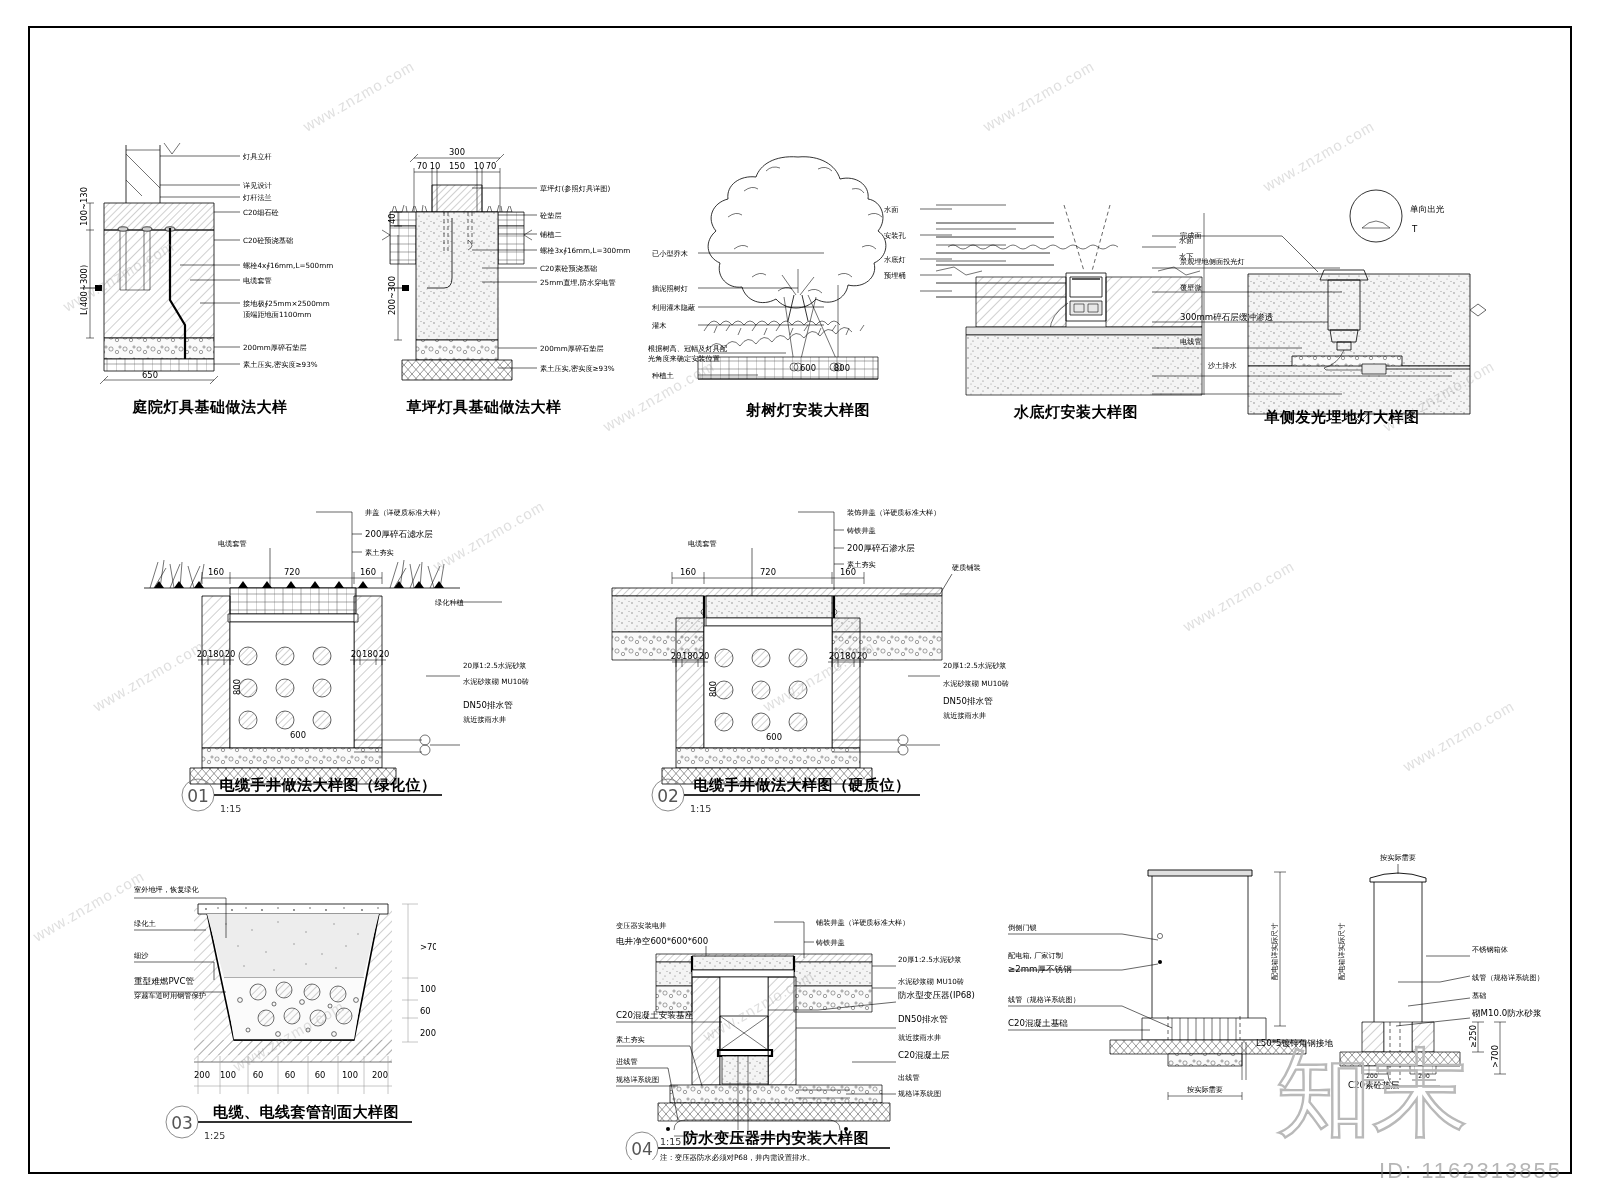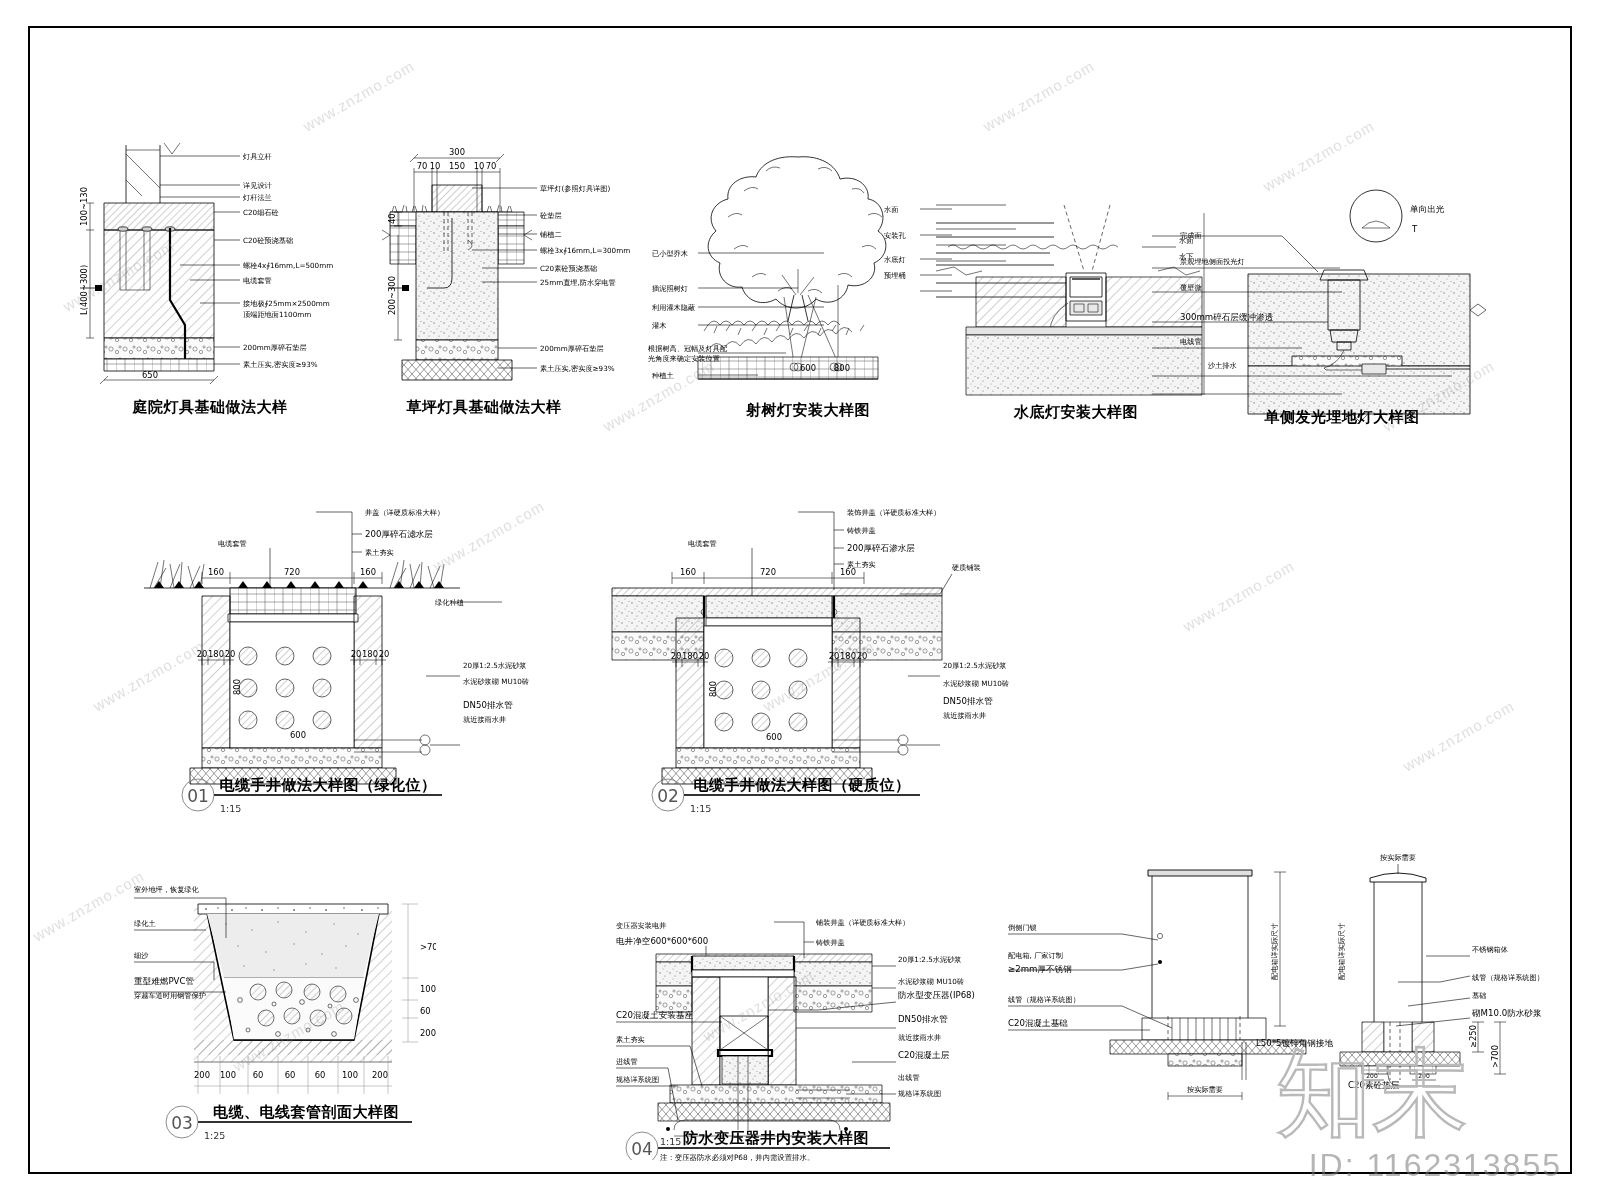--- a/index.html
+++ b/index.html
@@ -27,21 +27,21 @@
   .lead{stroke:#000;fill:none;stroke-width:.6;}
   .dash{stroke:#000;fill:none;stroke-width:.6;stroke-dasharray:4 3;}
   .hatch45{stroke:#444;stroke-width:.5;}
   .fillgrey{fill:#cfcfcf;stroke:#000;stroke-width:.7;}
   .fillltgrey{fill:#e8e8e8;stroke:#000;stroke-width:.7;}
   .solid{fill:#000;}
   
   .wm{position:absolute;color:rgba(150,150,150,.30);font-size:15px;font-family:"Liberation Sans",sans-serif;white-space:nowrap;pointer-events:none;letter-spacing:1px;}
   .wm-rot{transform:rotate(-30deg);transform-origin:left top;}
   .wmbig{position:absolute;right:28px;bottom:52px;pointer-events:none;text-decoration:underline;}
-  .wmid{position:absolute;right:38px;bottom:16px;font-size:32px;color:rgba(120,120,120,.55);font-family:"Liberation Sans",sans-serif;letter-spacing:2px;}
+  .wmid{position:absolute;right:38px;bottom:16px;font-size:22px;color:rgba(120,120,120,.55);font-family:"Liberation Sans",sans-serif;letter-spacing:2px;}
 </style>
 </head>
 <body>
 
 <div id="sheet">
   <div class="frame"></div>
 
   <div class="pane" style="left:80px;top:140px;">
     <svg width="320" height="290" viewBox="0 0 320 290">
       <defs>

